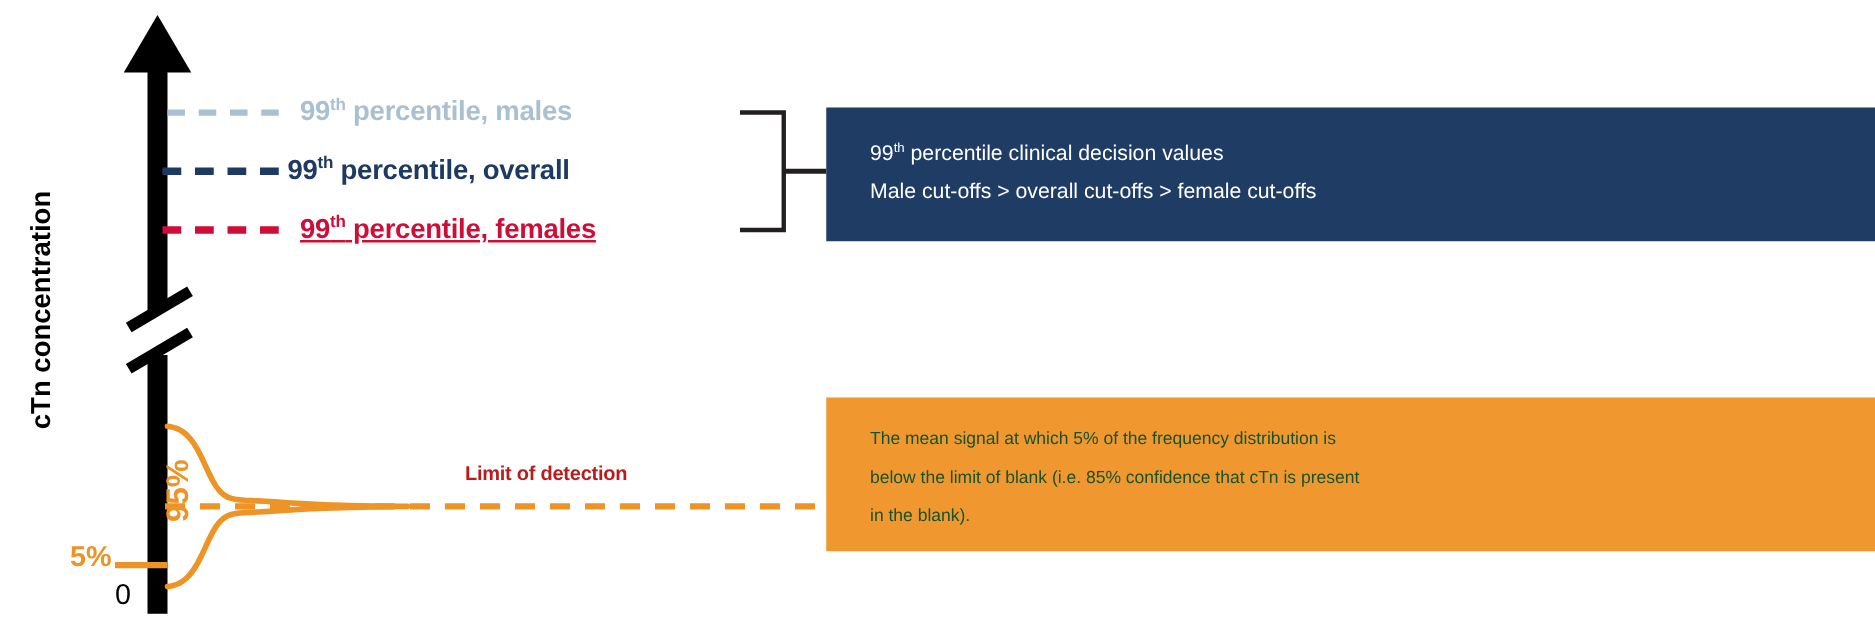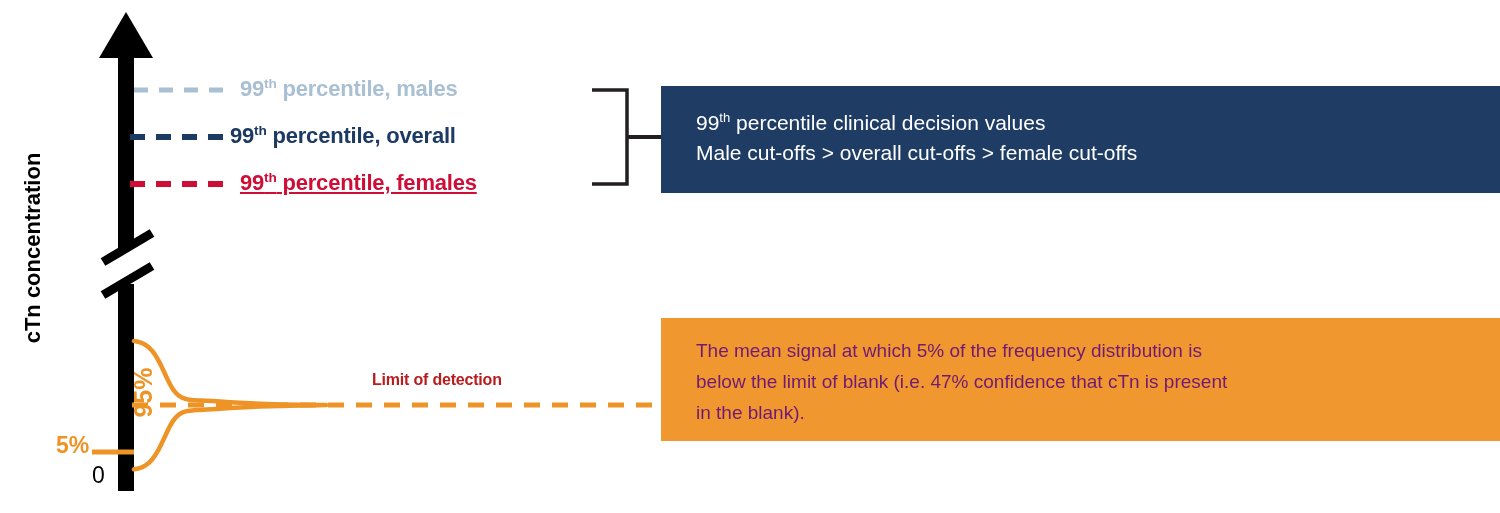--- a/index.html
+++ b/index.html
@@ -72,41 +72,41 @@
   .box-blue {
     left: 661px;
     top: 86px;
     width: 839px;
     height: 107px;
     background: #1f3c64;
     padding: 22px 0 0 35px;
   }
   .box-blue .line {
     color: #ffffff;
-    font-size: 21px;
+    font-size: 17px;
     line-height: 30px;
     font-weight: 400;
     white-space: nowrap;
   }
   .box-blue .line sup {
     font-size: 0.62em;
     vertical-align: super;
     line-height: 0;
   }
   .box-orange {
     left: 661px;
     top: 318px;
     width: 839px;
     height: 123px;
     background: #f0982f;
     padding: 17px 30px 0 35px;
   }
   .box-orange .line {
-    color: #701a75;
-    font-size: 19px;
+    color: #14532d;
+    font-size: 14px;
     line-height: 31px;
     font-weight: 400;
   }
 
   
   .lod-label {
     position: absolute;
     left: 372px;
     top: 371px;
     font-size: 16px;
@@ -229,21 +229,21 @@
 
   <div class="callout box-blue">
     <div class="line">
       <span>99</span><sup>th</sup><span> percentile clinical decision values</span>
     </div>
     <div class="line">Male cut-offs &gt; overall cut-offs &gt; female cut-offs</div>
   </div>
 
   <div class="callout box-orange">
     <div class="line">The mean signal at which 5% of the frequency distribution is</div>
-    <div class="line">below the limit of blank (i.e. 47% confidence that cTn is present</div>
+    <div class="line">below the limit of blank (i.e. 85% confidence that cTn is present</div>
     <div class="line">in the blank).</div>
   </div>
 
   <div class="lod-label">Limit of detection</div>
   <div class="lbl-95">95%</div>
   <div class="lbl-5">5%</div>
   <div class="lbl-0">0</div>
 
 </div>
 

